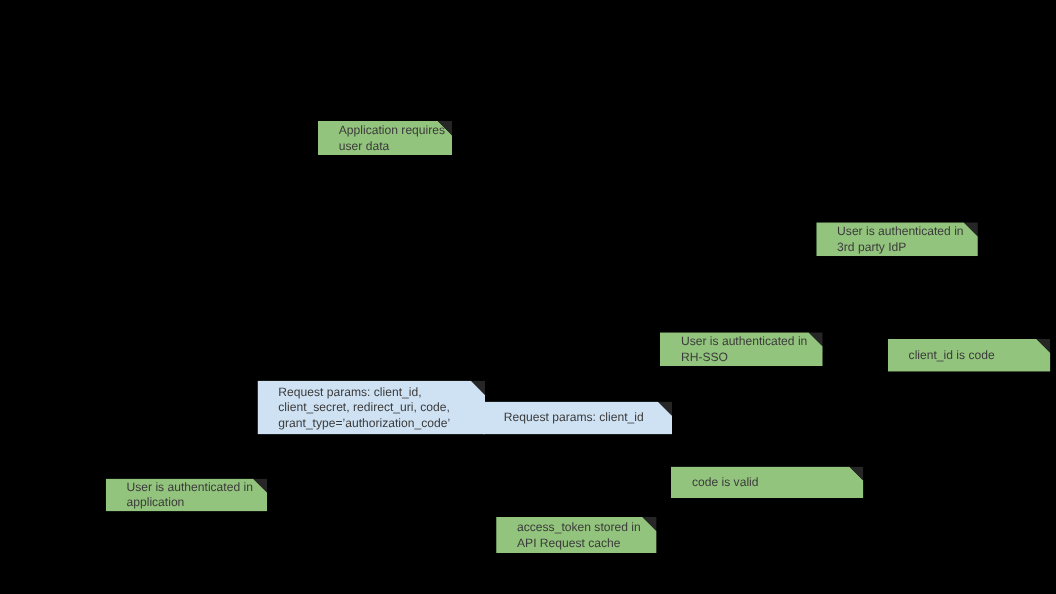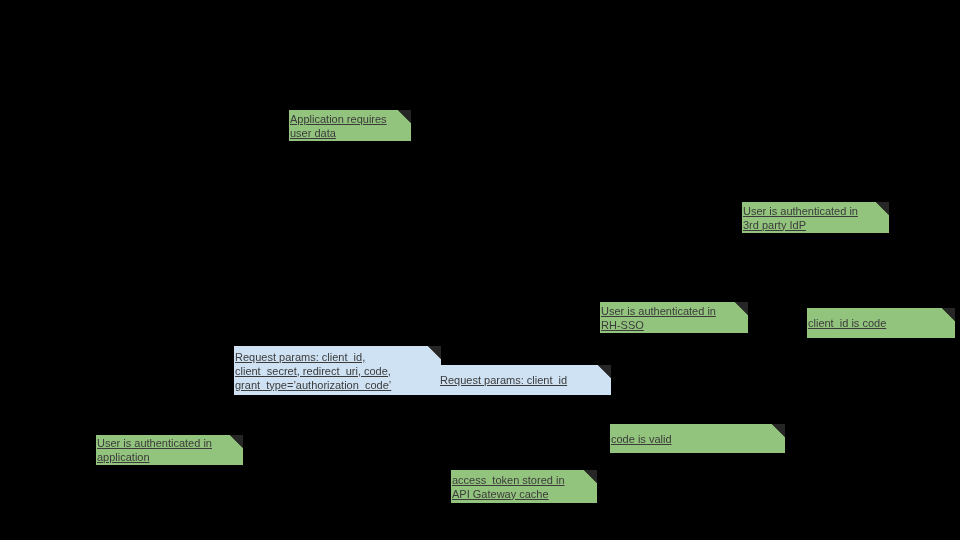--- a/index.html
+++ b/index.html
@@ -14,23 +14,23 @@
   }
   .note.green .fill{background:var(--green,#93c47d);}
   .note.blue  .fill{background:var(--blue,#cfe2f3);}
   .note .fold{
     position:absolute;top:0;right:0;width:13px;height:13px;
     background:var(--fold,#262626);
     clip-path:polygon(0 0, 100% 0, 100% 100%);
   }
   .note .text{
     position:absolute;inset:0;display:flex;align-items:center;
-    padding-left:1px;box-sizing:border-box;
+    padding-left:19px;box-sizing:border-box;
     white-space:pre;overflow:visible;
-    font-size:11px;line-height:14px;color:var(--text,#3b3b3b);text-decoration:underline;
+    font-size:11px;line-height:14px;color:var(--text,#3b3b3b);
   }
 </style>
 </head>
 <body>
 
 <div id="canvas">
     <div class="note green" style="left: 289px; top: 110px; width: 122px; height: 31px;">
     <div class="fill"></div>
     <div class="fold"></div>
     <div class="text">Application requires
@@ -73,15 +73,15 @@
     <div class="note green" style="left: 96px; top: 435px; width: 147px; height: 30px;">
     <div class="fill"></div>
     <div class="fold"></div>
     <div class="text">User is authenticated in
 application</div>
   </div>
     <div class="note green" style="left: 451px; top: 470px; width: 146px; height: 33px;">
     <div class="fill"></div>
     <div class="fold"></div>
     <div class="text">access_token stored in
-API Gateway cache</div>
+API Request cache</div>
   </div>
   </div>
 
 </body></html>

